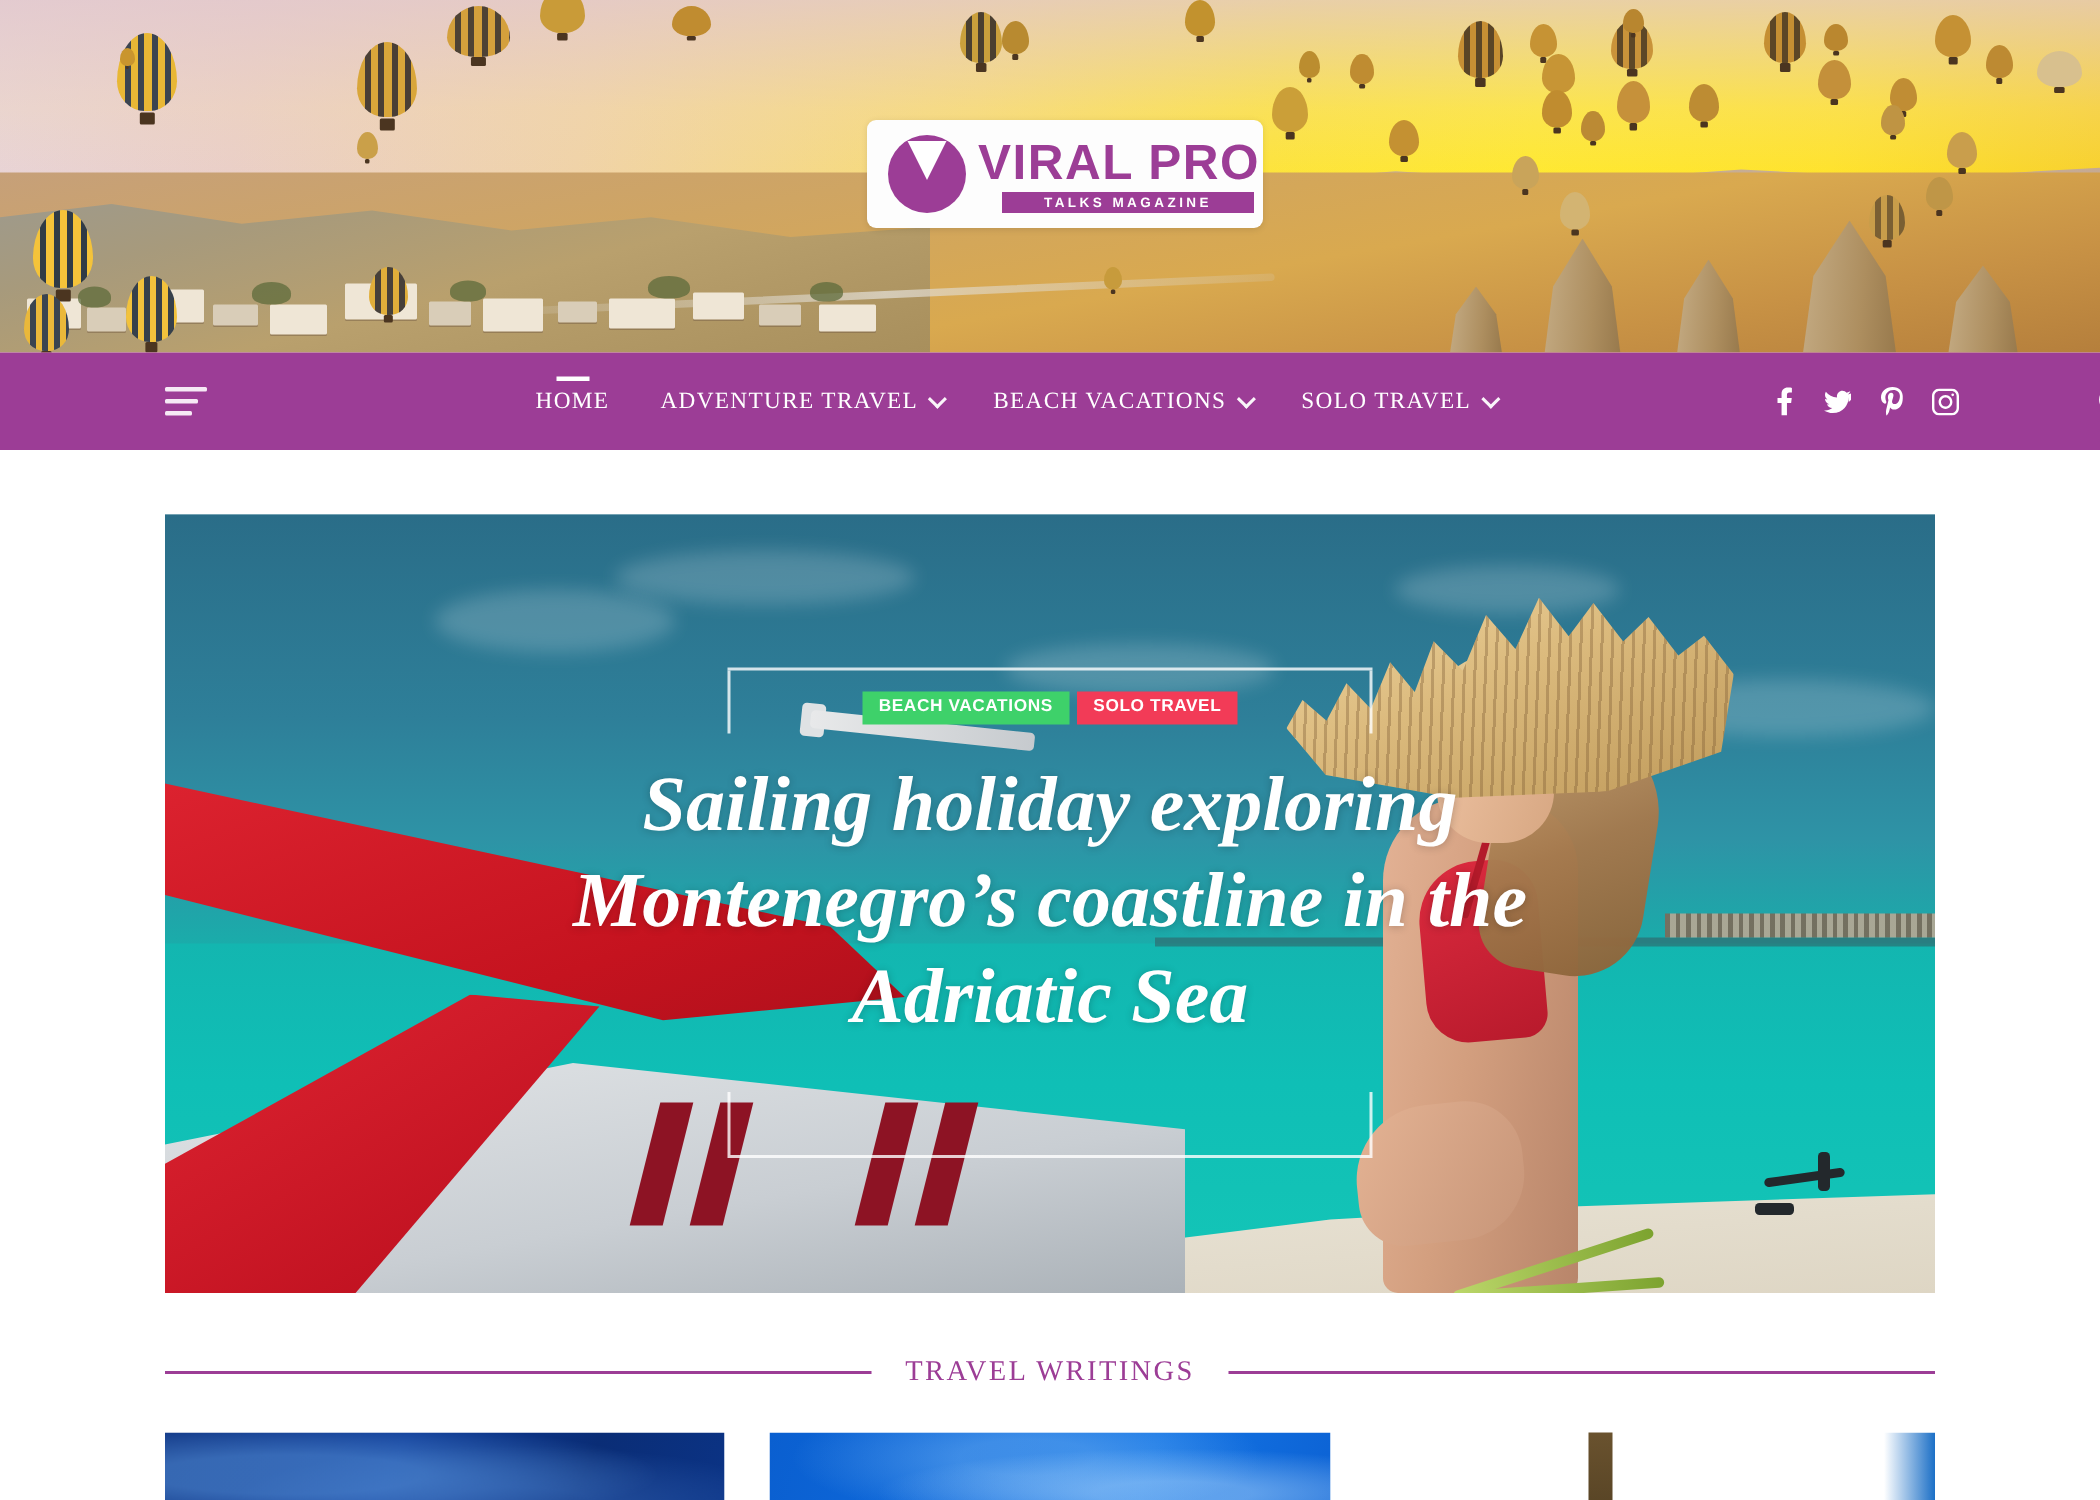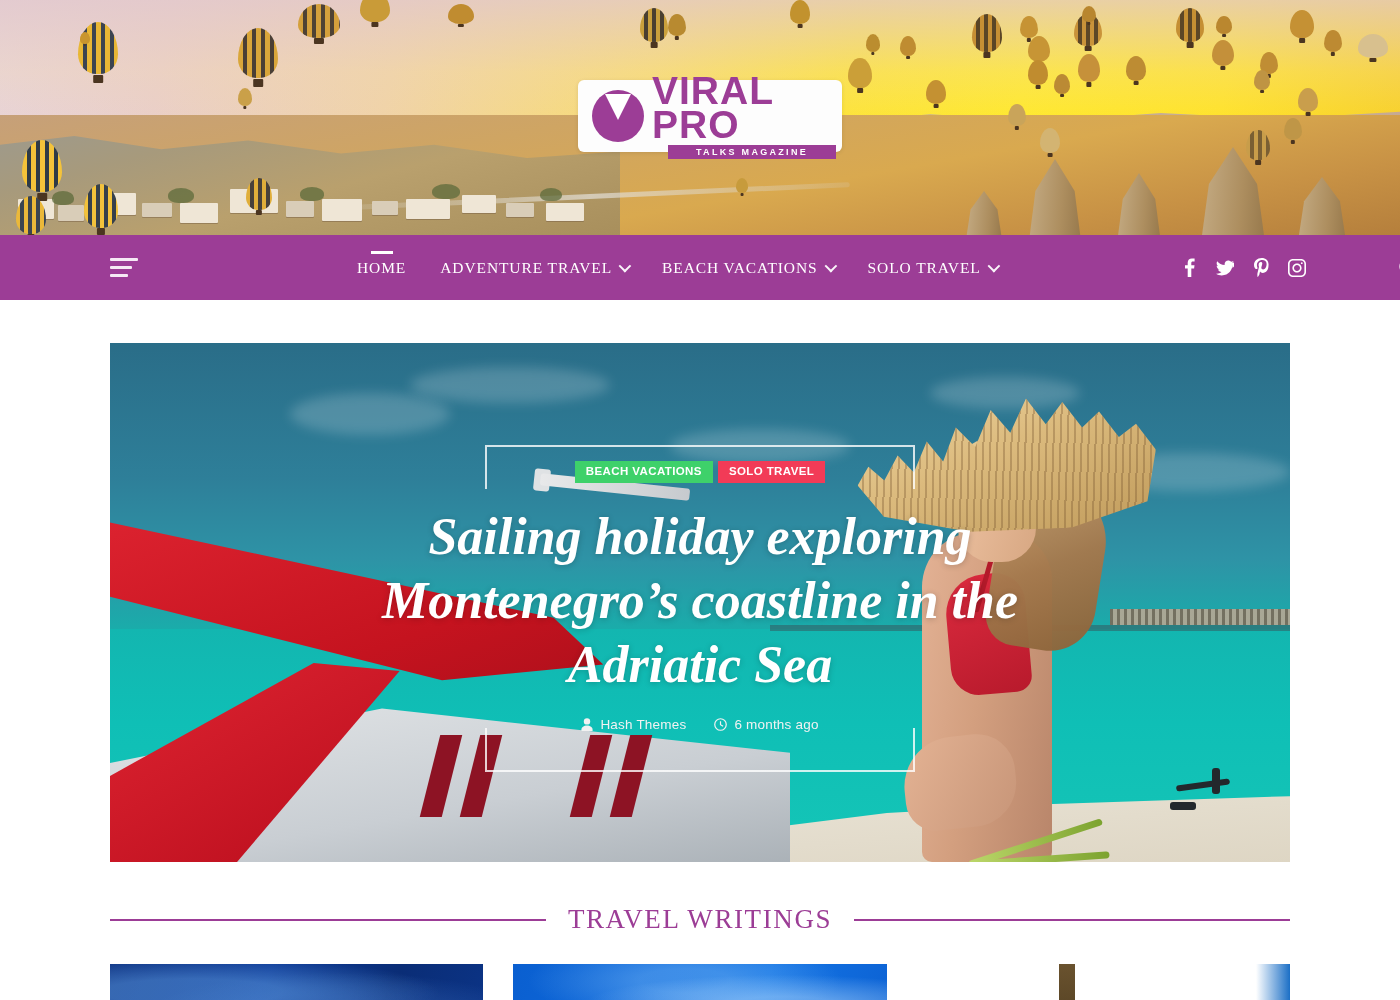--- a/index.html
+++ b/index.html
@@ -140,21 +140,21 @@
     width: 0; height: 0;
     transform: translateX(-50%);
     border-left: 13px solid transparent;
     border-right: 13px solid transparent;
     border-top: 26px solid #ffffff;
   }
   .logo-text { margin-left: 8px; }
   .logo-title {
     font-family: "Liberation Sans", sans-serif;
     font-weight: bold;
-    font-size: 39px;
+    font-size: 33px;
     letter-spacing: 1px;
     color: #9c3d96;
     line-height: 34px;
   }
   .logo-sub {
     margin-top: 3px;
     background: #9c3d96;
     color: #ffffff;
     font-size: 9px;
     font-weight: bold;
@@ -531,21 +531,21 @@
     width: 1400px;
     padding: 0 110px;
     margin-top: 42px;
     display: flex;
     align-items: center;
     gap: 22px;
   }
   .sec-line { flex: 1 1 auto; height: 2px; background: #9c3d96; }
   .sec-text {
     font-family: "Liberation Serif", serif;
-    font-size: 27px;
+    font-size: 19px;
     letter-spacing: 1.6px;
     color: #9c3d96;
     text-transform: uppercase;
     white-space: nowrap;
   }
 
   
   .cards {
     width: 1400px;
     padding: 0 110px;
@@ -798,36 +798,20 @@
 
     <div class="frame frame-top"></div>
     <div class="frame frame-bot"></div>
 
     <div class="hero-content">
       <div class="cats">
         <span class="cat" style="background:#3ed16a;">BEACH VACATIONS</span>
         <span class="cat" style="background:#f23b57;">SOLO TRAVEL</span>
       </div>
       <h1 class="hero-title">Sailing holiday exploring Montenegro’s coastline in the Adriatic Sea</h1>
-      <div class="hero-meta">
-        <span class="m">
-          <svg width="12" height="13" viewBox="0 0 12 13">
-              <circle cx="6" cy="3.4" r="3.2"></circle>
-              <path d="M6 7.6c-3.1 0-5.6 1.9-5.6 4.2V13h11.2v-1.2C11.6 9.5 9.1 7.6 6 7.6z"></path>
-            </svg>
-          <span>Hash Themes</span>
-        </span>
-        <span class="m">
-          <svg width="13" height="13" viewBox="0 0 14 14" style="fill:none;stroke:#f2f2f2;stroke-width:1.3">
-              <circle cx="7" cy="7" r="6.2"></circle>
-              <path d="M7 3.4V7.2l2.8 1.7"></path>
-            </svg>
-          <span>6 months ago</span>
-        </span>
-      </div>
     </div>
   </div>
 </div>
 
 <div class="sec-title">
   <div class="sec-line"></div>
   <div class="sec-text">TRAVEL WRITINGS</div>
   <div class="sec-line"></div>
 </div>
 

